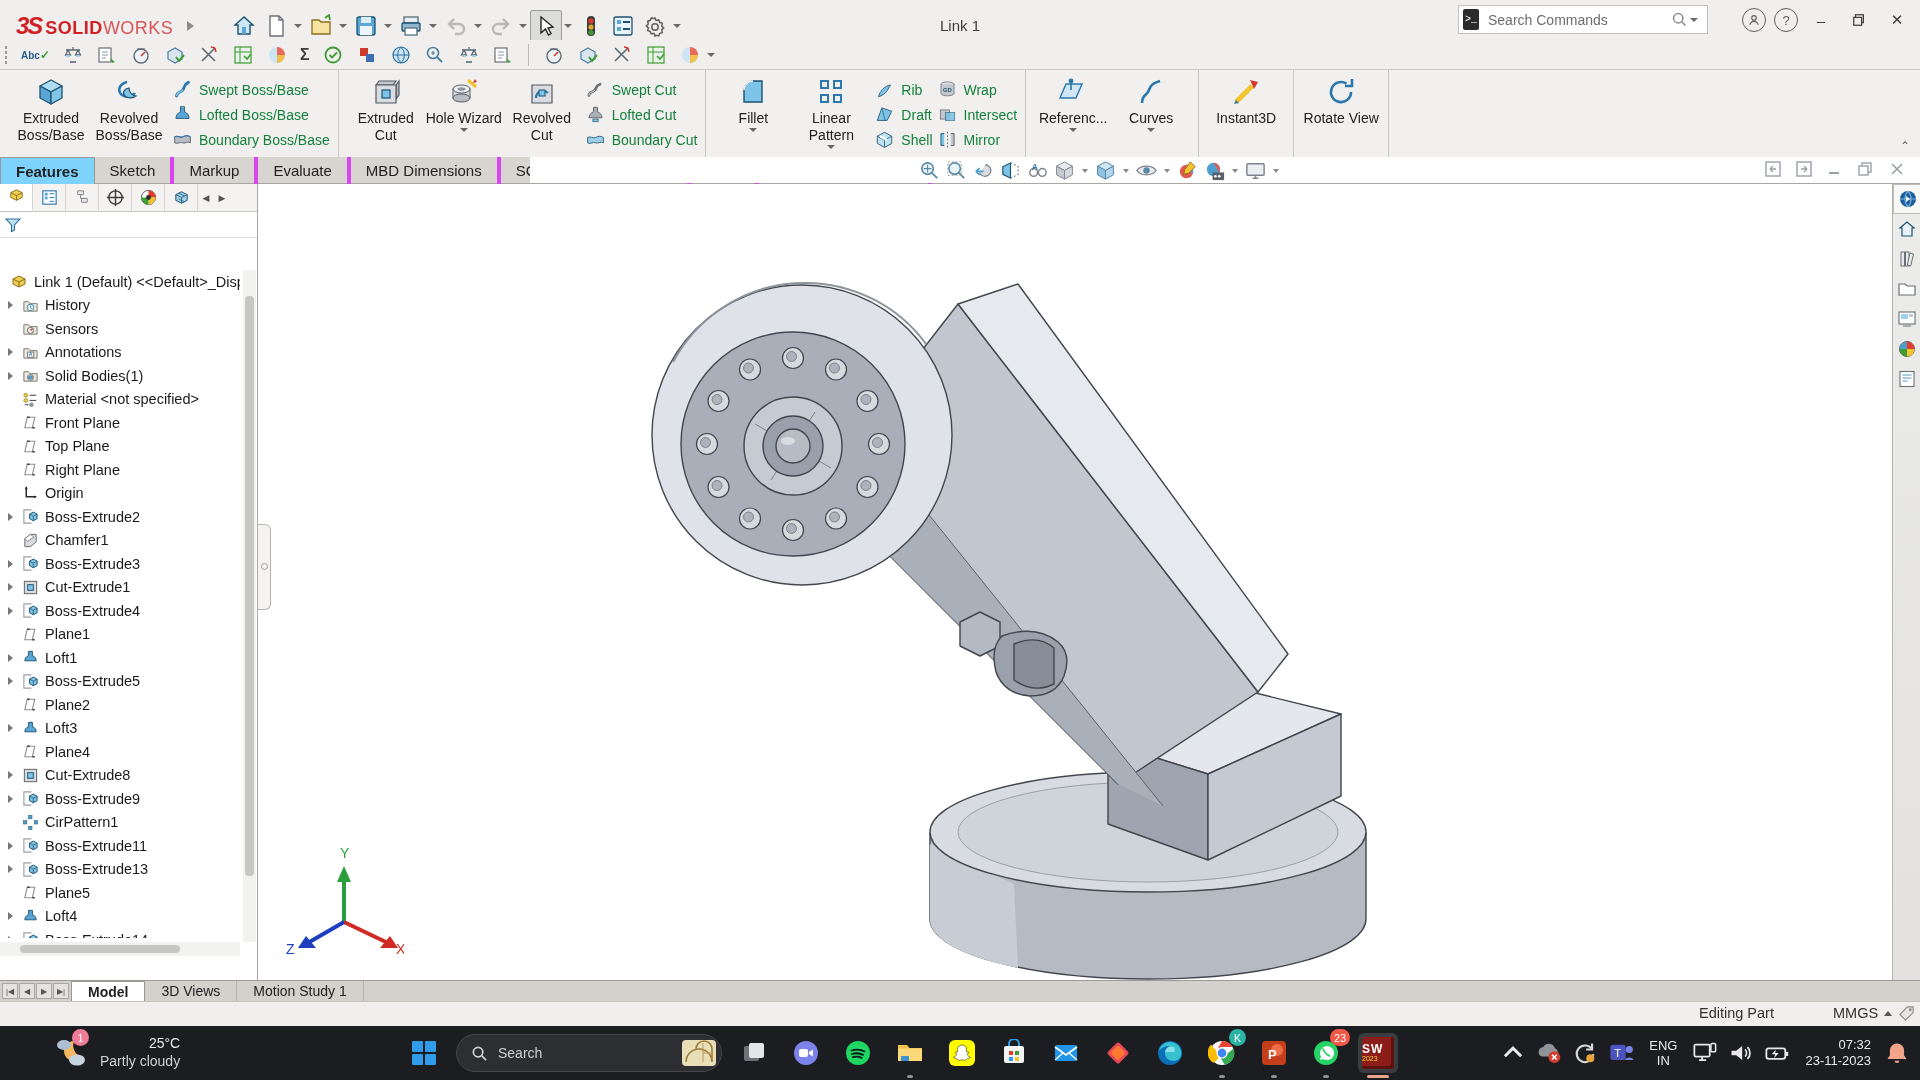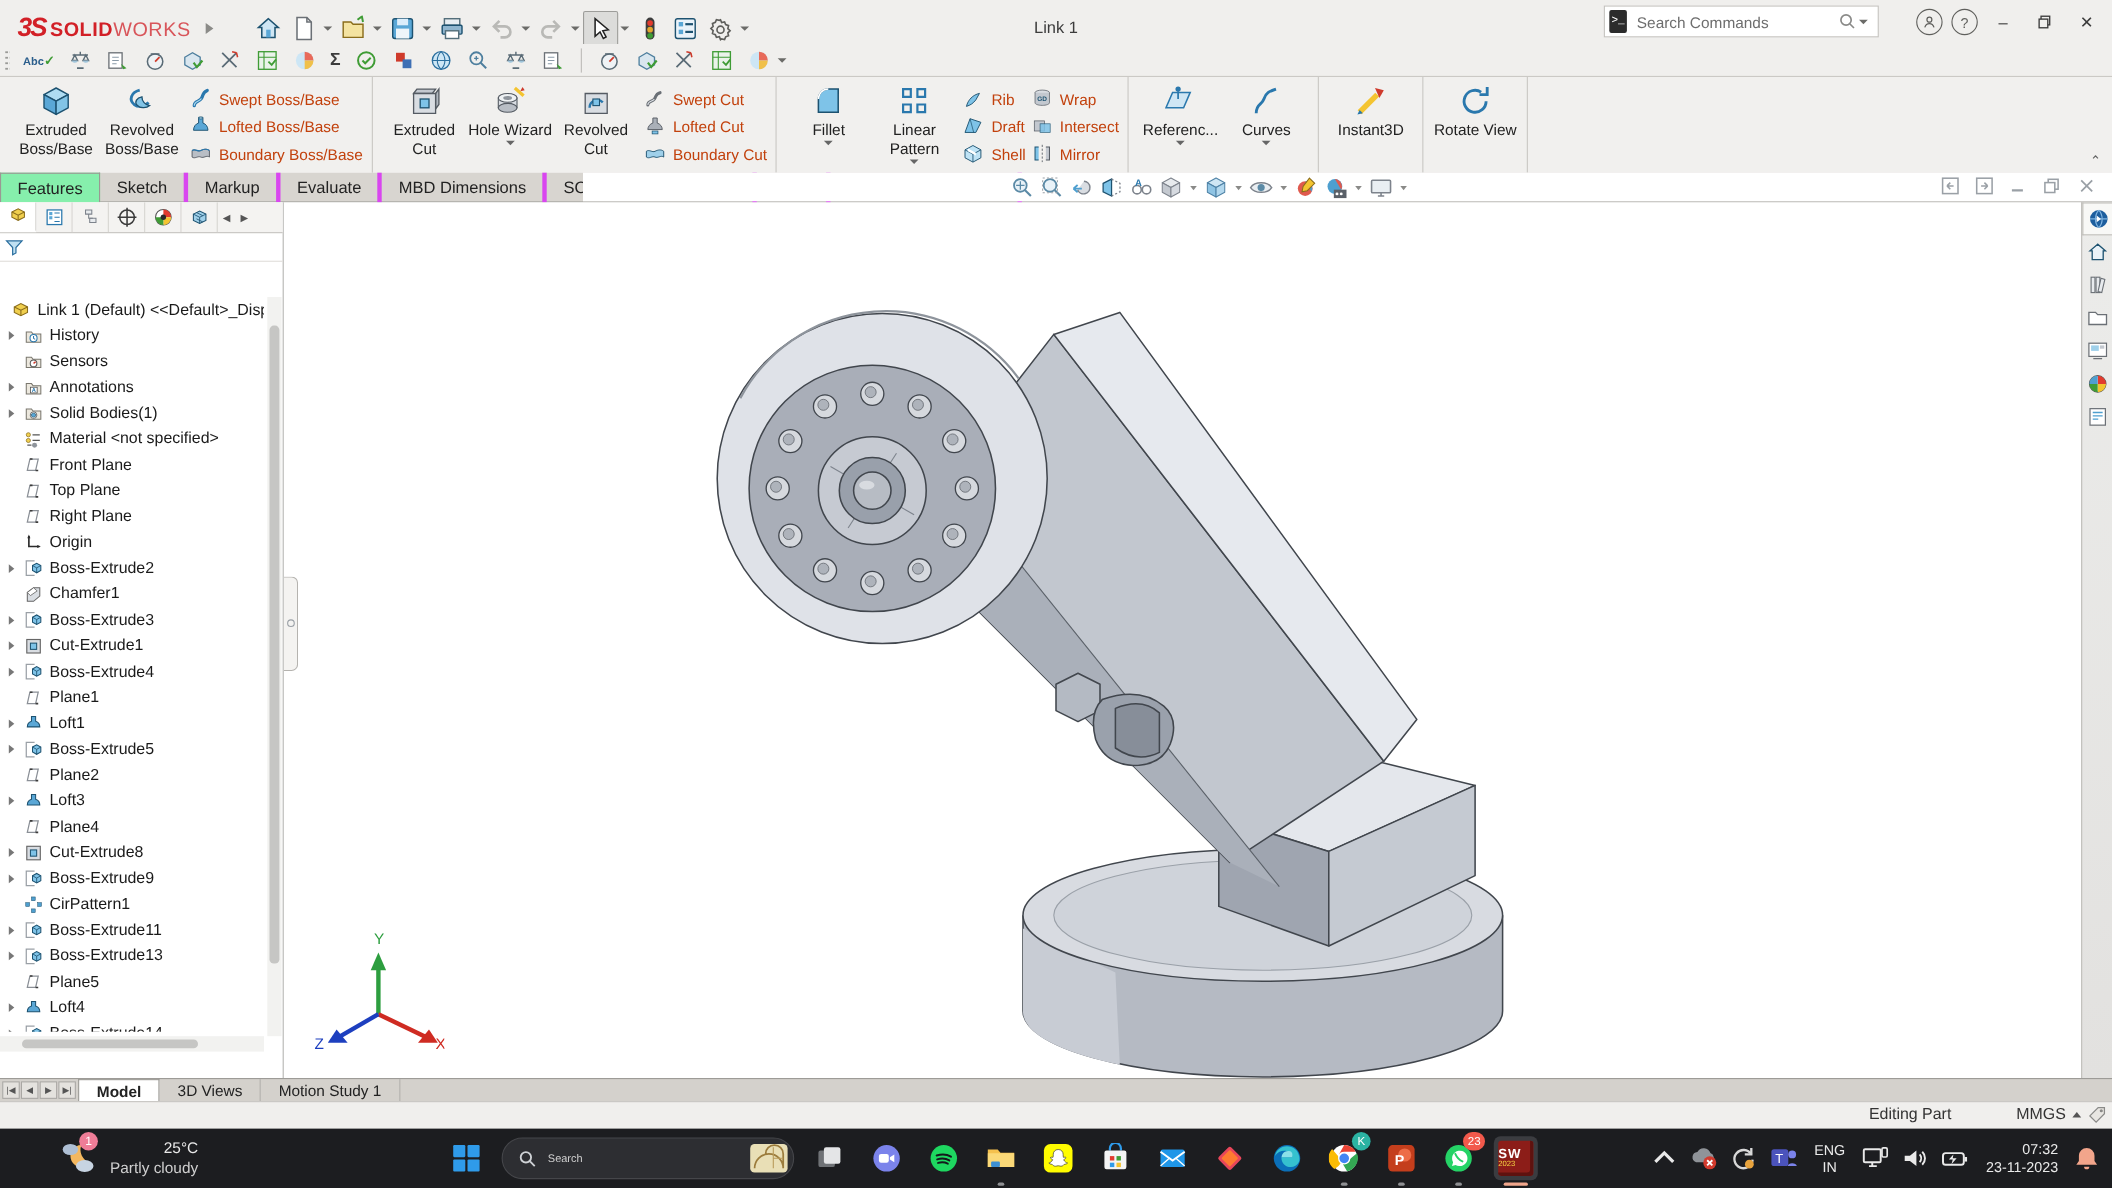--- a/index.html
+++ b/index.html
@@ -41,29 +41,29 @@
   .qat .txticn{font-size:10px;font-weight:bold;color:#2b5e8c;margin:0 6px;position:relative;}
   .qat .txticn .chk{color:#3f9c35;font-size:12px;}
 
   
   .ribbon{position:absolute;left:0;top:70px;width:1920px;height:87px;background:#f1f0ee;display:flex;align-items:stretch;padding-left:4px;}
   .rgroup{display:flex;align-items:flex-start;padding:4px 8px 0 8px;border-right:1px solid #c9c7c3;}
   .rbig{width:78px;display:flex;flex-direction:column;align-items:center;text-align:center;font-size:14px;line-height:17px;color:#222;padding-top:2px;}
   .rbig .icn{width:34px;height:32px;margin-bottom:2px;}
   .rbig .dd{margin-top:1px;width:0;height:0;border-left:4px solid transparent;border-right:4px solid transparent;border-top:4px solid #666;}
   .rstack{display:flex;flex-direction:column;justify-content:flex-start;gap:2px;padding-top:4px;margin-left:4px;}
-  .rsmall{display:flex;align-items:center;font-size:14px;color:#c2410c;height:23px;white-space:nowrap;}
+  .rsmall{display:flex;align-items:center;font-size:14px;color:#15803d;height:23px;white-space:nowrap;}
   .rsmall .icn{width:21px;height:21px;margin-right:6px;}
   .ribbon-collapse{position:absolute;right:10px;bottom:4px;color:#666;font-size:12px;}
 
   
   .tabrow{position:absolute;left:0;top:157px;width:1920px;height:27px;background:#d8d5d0;border-bottom:1px solid #a9a7a3;}
   .ctabs{display:flex;height:27px;align-items:stretch;}
   .ctab{padding:0 15px;display:flex;align-items:center;font-size:15px;color:#222;border-right:4px solid #d946ef;}
-  .ctab.active{background:#86efac;font-weight:normal;border:1px solid #9a9893;border-bottom:none;}
+  .ctab.active{background:#7dd3fc;font-weight:bold;border:1px solid #9a9893;border-bottom:none;}
   .tabrow-rest{position:absolute;left:530px;top:0;right:0;height:26px;background:#fff;}
   .headsup{position:absolute;left:918px;top:2px;display:flex;align-items:center;gap:4px;}
   .headsup .icn{width:23px;height:23px;}
   .hu-dd{width:0;height:0;border-left:3.5px solid transparent;border-right:3.5px solid transparent;border-top:4px solid #8a8a88;margin:0 2px;}
   .docwin{position:absolute;right:14px;top:3px;display:flex;align-items:center;gap:13px;color:#9aa0a6;}
   .docwin .icn{width:18px;height:18px;}
 
   
   .main{position:absolute;left:0;top:184px;width:1920px;height:796px;display:flex;}
   
@@ -121,21 +121,21 @@
   .wtext .cond{color:#cfcfcf;}
   .tbcenter{position:absolute;left:404px;top:7px;display:flex;align-items:center;gap:12px;}
   .tile{position:relative;width:40px;height:40px;border-radius:6px;display:flex;align-items:center;justify-content:center;}
   .tile .icn{width:28px;height:28px;}
   .tile.active-app{background:#3b3c40;}
   .rundot{position:absolute;left:50%;transform:translateX(-50%);bottom:-5px;width:6px;height:3px;border-radius:2px;background:#8f9093;}
   .rundot.wide{width:22px;background:#f0a68c;}
   .appbadge{position:absolute;right:-4px;top:-4px;min-width:17px;height:17px;border-radius:9px;color:#fff;font-size:10.5px;display:flex;align-items:center;justify-content:center;padding:0 4px;}
   .searchpill{width:266px;height:38px;border-radius:19px;background:#2d2e32;border:1px solid #45464a;display:flex;align-items:center;padding:0 5px 0 14px;}
   .searchpill .mag{width:17px;height:17px;}
-  .searchpill .slabel{flex:1;margin-left:10px;font-size:10px;color:#cfcfcf;}
+  .searchpill .slabel{flex:1;margin-left:10px;font-size:14px;color:#cfcfcf;}
   .goldratio{width:34px;height:26px;border-radius:4px;background:#e9dfb6;position:relative;overflow:hidden;}
   .tbtray{position:absolute;right:0;top:0;height:54px;display:flex;align-items:center;}
   .trayic{width:26px;height:26px;margin:0 5px;display:flex;align-items:center;justify-content:center;position:relative;}
   .lang{font-size:13px;line-height:15px;text-align:center;margin:0 10px;}
   .clock{font-size:13px;line-height:16px;text-align:right;margin:0 8px 0 10px;}
   .sw-tile-inner{width:32px;height:32px;background:#8c1d18;border-radius:3px;display:flex;flex-direction:column;justify-content:center;box-shadow:inset -3px -3px 0 #5e120f;}
   .sw-tile-inner .swt{color:#fff;font-weight:bold;font-size:12px;line-height:12px;letter-spacing:1px;}
   .sw-tile-inner .swy{color:#f5d342;font-size:7px;line-height:8px;}
 </style>
 </head>

